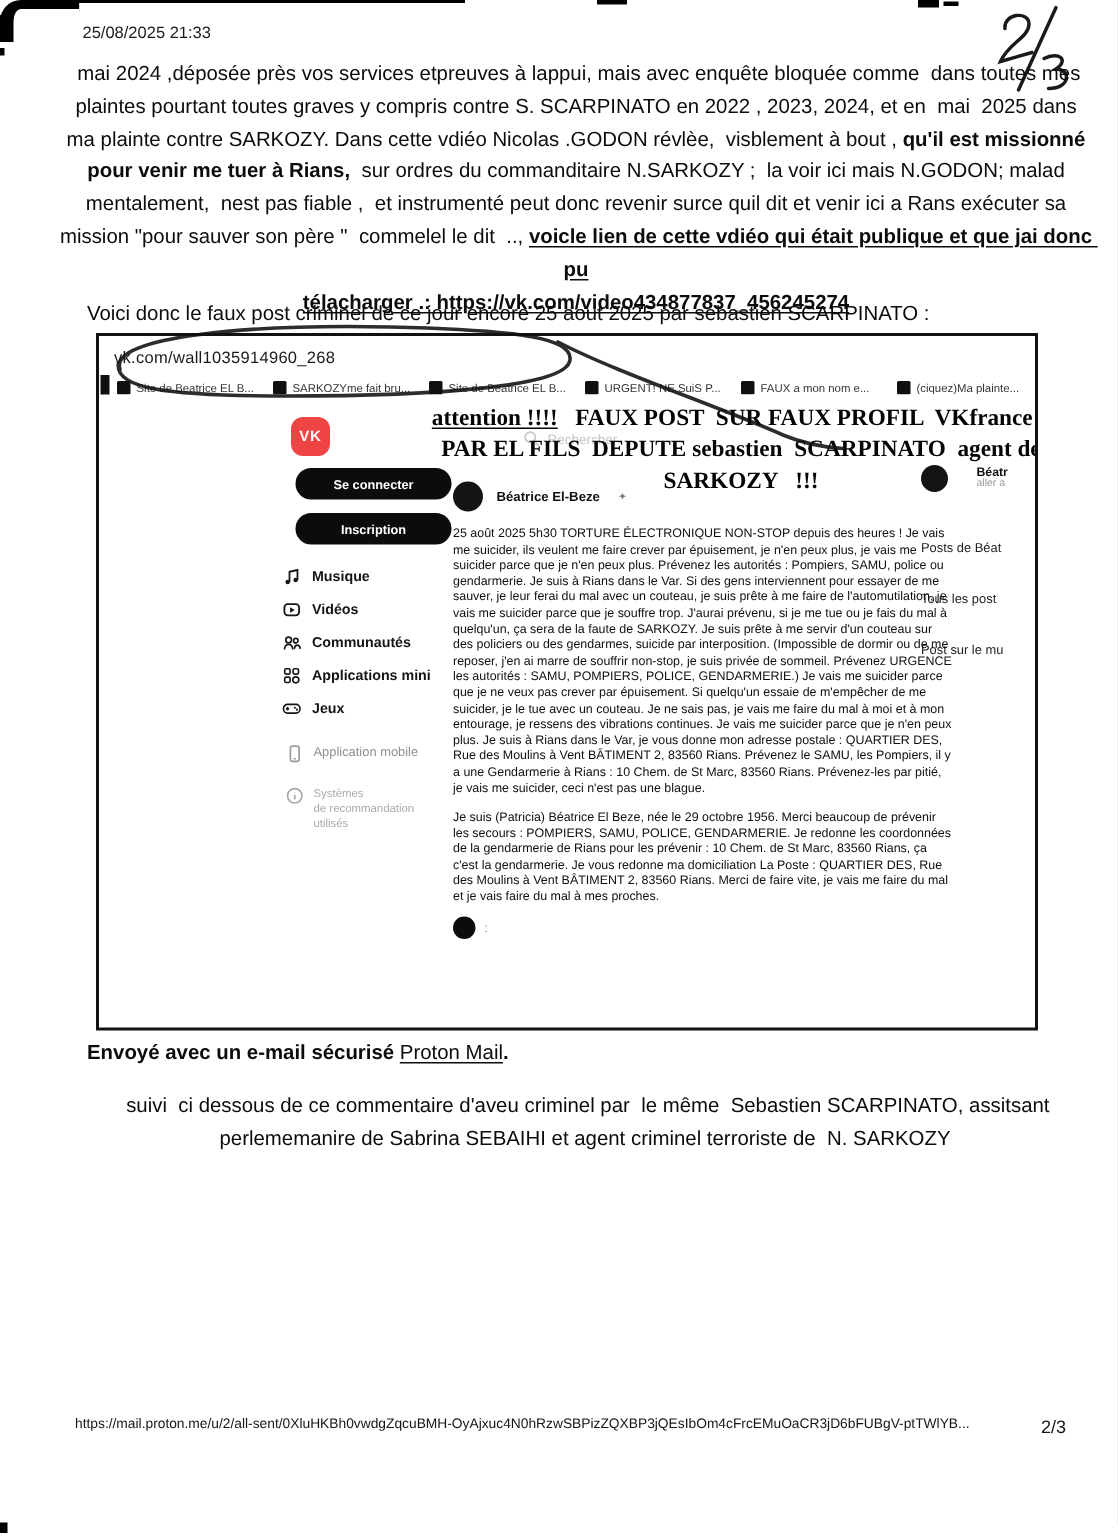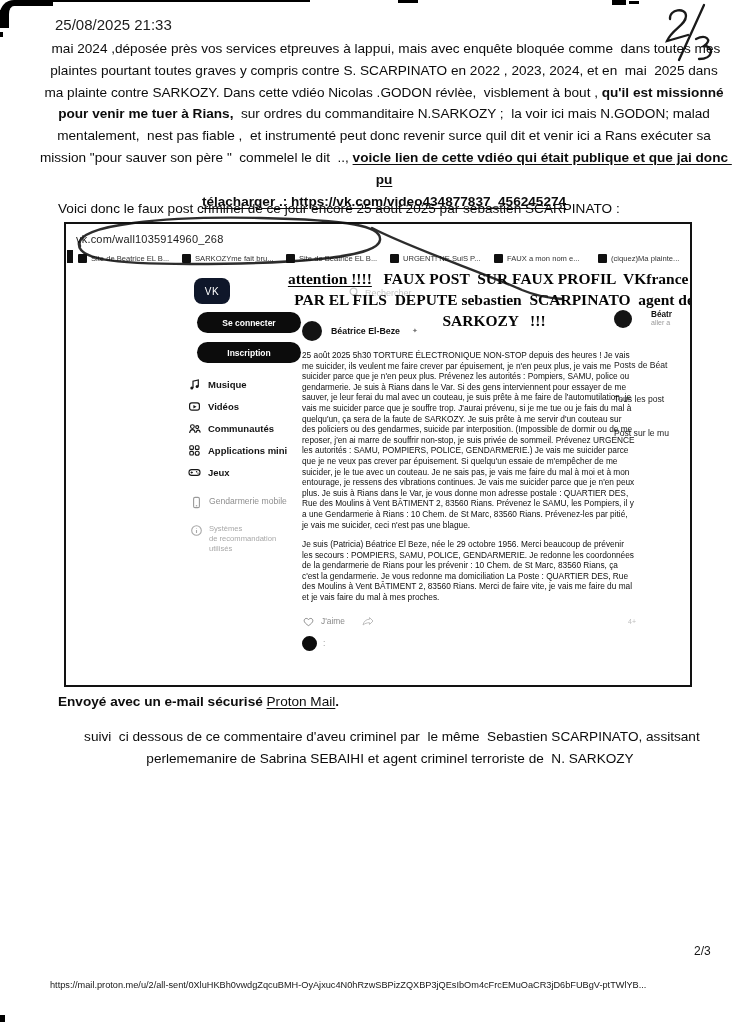--- a/index.html
+++ b/index.html
@@ -4,37 +4,37 @@
 <style>
   html,body{margin:0;padding:0;background:#e8e8e8;}
   .page{position:relative;width:745px;height:1024px;background:#ffffff;margin:0 auto;
         font-family:"Liberation Sans",sans-serif;color:#111;overflow:hidden;}
   .abs{position:absolute;}
   .artifact{position:absolute;background:#000;}
   .seg-b{font-weight:700;}
   .seg-u{text-decoration:underline;text-underline-offset:2px;}
   .prew{white-space:pre-wrap;text-align:center;}
 
-  .hdr-time{left:55px;top:16px;font-size:15px;color:#1c1c1c;}
+  .hdr-time{left:55px;top:16px;font-size:11px;color:#1c1c1c;}
   .hdr-title{left:0;right:60px;top:16px;text-align:center;font-size:10.5px;color:#1c1c1c;}
 
   .intro{left:34px;top:38px;width:700px;font-size:13.6px;line-height:21.8px;color:#0c0c0c;}
   .lead{left:58px;top:201px;font-size:13.6px;color:#0c0c0c;}
 
   .vkbox{left:64px;top:222px;width:624px;height:461px;border:2px solid #121212;
          background:#fff;overflow:hidden;}
   .vk-url{position:absolute;left:10px;top:9px;font-size:11px;color:#1a1a1a;letter-spacing:.2px;}
   .bm-row{position:absolute;left:12px;top:30px;display:flex;gap:5px;}
   .bm-item{display:flex;align-items:center;gap:4px;width:99px;overflow:hidden;}
   .bm-fav{width:9px;height:9px;background:#101010;border-radius:1px;flex:none;}
   .bm-label{font-size:7.6px;color:#333;white-space:nowrap;}
   .bm-edge{position:absolute;left:1px;top:26px;width:6px;height:13px;background:#101010;}
 
-  .vk-logo{position:absolute;left:128px;top:54px;width:36px;height:26px;border-radius:8px;
-           background:#0f172a;color:#fff;font-weight:400;font-size:10px;display:flex;
+  .vk-logo{position:absolute;left:128px;top:54px;width:26px;height:26px;border-radius:8px;
+           background:#ef4444;color:#fff;font-weight:700;font-size:10px;display:flex;
            align-items:center;justify-content:center;letter-spacing:.5px;}
   .vk-search{position:absolute;left:282px;top:62px;display:flex;align-items:center;gap:4px;
              color:#c6c6c6;font-size:9px;z-index:1;}
   .headline{position:absolute;left:218px;top:44px;width:420px;z-index:3;
             font-family:"Liberation Serif",serif;font-weight:700;font-size:15.5px;
             line-height:21px;color:#050505;}
   .btn{position:absolute;left:131px;width:104px;height:21px;border-radius:11px;background:#0c0c0c;
        color:#fff;font-size:8.5px;font-weight:700;display:flex;align-items:center;
        justify-content:center;border:none;}
   .btn-login{top:88px;}
@@ -62,21 +62,21 @@
 
   .rpanel{position:absolute;left:548px;top:86px;width:120px;}
   .rp-head{display:flex;align-items:flex-start;gap:19px;}
   .rp-avatar{width:18px;height:18px;border-radius:50%;background:#141414;flex:none;}
   .rp-name{font-size:8.2px;font-weight:700;color:#111;white-space:nowrap;}
   .rp-sub{font-size:7px;color:#999;white-space:nowrap;}
   .rp-link{position:absolute;left:0;font-size:8.6px;color:#1d1d1d;white-space:nowrap;}
 
   .signature{left:58px;top:694px;font-size:13.6px;color:#0c0c0c;}
   .followup{left:60px;top:726px;width:660px;font-size:13.6px;line-height:22px;color:#0c0c0c;}
-  .footer-url{left:50px;top:944px;font-size:9.2px;color:#161616;margin-top:36px;}
+  .footer-url{left:50px;top:944px;font-size:9.2px;color:#161616;}
   .footer-page{left:694px;top:944px;font-size:12px;color:#161616;}
 
   svg.pen{position:absolute;pointer-events:none;}
 </style>
 </head>
 <body>
 
 <div class="page">
 
   <div class="abs" style="left:0;top:0;width:44px;height:22px;border-left:9px solid #000;border-top:6px solid #000;border-top-left-radius:14px;"></div>
@@ -210,21 +210,21 @@
       <span class="menu-label">Jeux</span>
     </div>
 
     <div class="sec-item" style="top:272px;">
       <svg class="icon12" viewBox="0 0 13 13">
           <g stroke="#9a9a9a" stroke-width="1.1" fill="none">
             <rect x="3.6" y="1.4" width="5.8" height="10.2" rx="1.4"></rect>
             <path d="M5.8 9.8h1.4"></path>
           </g>
         </svg>
-      <span class="sec-label">Gendarmerie mobile</span>
+      <span class="sec-label">Application mobile</span>
     </div>
     <div class="sec-item" style="top:300px;">
       <svg class="icon12" viewBox="0 0 13 13">
           <g stroke="#a8a8a8" stroke-width="1.1" fill="none">
             <circle cx="6.5" cy="6.5" r="4.8"></circle>
             <path d="M6.5 6v3M6.5 4.1v.3"></path>
           </g>
         </svg>
       <span class="sec-label" style="font-size:7.6px;color:#a8a8a8;">Systèmes
 de recommandation
@@ -232,30 +232,20 @@
     </div>
 
     <div class="post">
       <div class="post-author-row">
         <span class="post-avatar"></span>
         <span class="post-author">Béatrice El-Beze</span>
         <span class="post-badge">✦</span>
       </div>
       <div class="post-text">25 août 2025 5h30 TORTURE ÉLECTRONIQUE NON-STOP depuis des heures ! Je vais me suicider, ils veulent me faire crever par épuisement, je n'en peux plus, je vais me suicider parce que je n'en peux plus. Prévenez les autorités : Pompiers, SAMU, police ou gendarmerie. Je suis à Rians dans le Var. Si des gens interviennent pour essayer de me sauver, je leur ferai du mal avec un couteau, je suis prête à me faire de l'automutilation, je vais me suicider parce que je souffre trop. J'aurai prévenu, si je me tue ou je fais du mal à quelqu'un, ça sera de la faute de SARKOZY. Je suis prête à me servir d'un couteau sur des policiers ou des gendarmes, suicide par interposition. (Impossible de dormir ou de me reposer, j'en ai marre de souffrir non-stop, je suis privée de sommeil. Prévenez URGENCE les autorités : SAMU, POMPIERS, POLICE, GENDARMERIE.) Je vais me suicider parce que je ne veux pas crever par épuisement. Si quelqu'un essaie de m'empêcher de me suicider, je le tue avec un couteau. Je ne sais pas, je vais me faire du mal à moi et à mon entourage, je ressens des vibrations continues. Je vais me suicider parce que je n'en peux plus. Je suis à Rians dans le Var, je vous donne mon adresse postale : QUARTIER DES, Rue des Moulins à Vent BÂTIMENT 2, 83560 Rians. Prévenez le SAMU, les Pompiers, il y a une Gendarmerie à Rians : 10 Chem. de St Marc, 83560 Rians. Prévenez-les par pitié, je vais me suicider, ceci n'est pas une blague.</div>
       <div class="post-text">Je suis (Patricia) Béatrice El Beze, née le 29 octobre 1956. Merci beaucoup de prévenir les secours : POMPIERS, SAMU, POLICE, GENDARMERIE. Je redonne les coordonnées de la gendarmerie de Rians pour les prévenir : 10 Chem. de St Marc, 83560 Rians, ça c'est la gendarmerie. Je vous redonne ma domiciliation La Poste : QUARTIER DES, Rue des Moulins à Vent BÂTIMENT 2, 83560 Rians. Merci de faire vite, je vais me faire du mal et je vais faire du mal à mes proches.</div>
-      <div class="like-row">
-        <svg class="icon12" viewBox="0 0 13 13">
-            <path d="M6.5 10.6C3 8.4 1.6 6.4 2.4 4.6c.7-1.5 2.8-1.6 4.1-.1 1.3-1.5 3.4-1.4 4.1.1.8 1.8-.6 3.8-4.1 6z" stroke="#8a8a8a" stroke-width="1" fill="none"></path>
-          </svg>
-        <span class="like-label">J'aime</span>
-        <svg class="icon12 share-ic" viewBox="0 0 13 13">
-            <path d="M2 10c.8-3.7 3-5.6 6.5-5.8V2.5L12 6 8.5 9.5V7.7C6 7.7 3.8 8.5 2 10z" stroke="#9a9a9a" stroke-width="1" fill="none"></path>
-          </svg>
-        <span class="hint">4+</span>
-      </div>
       <div class="comment-row">
         <span class="comment-avatar"></span>
         <span class="comment-ph">:</span>
       </div>
     </div>
 
     <div class="rpanel">
       <div class="rp-head">
         <span class="rp-avatar"></span>
         <span>

